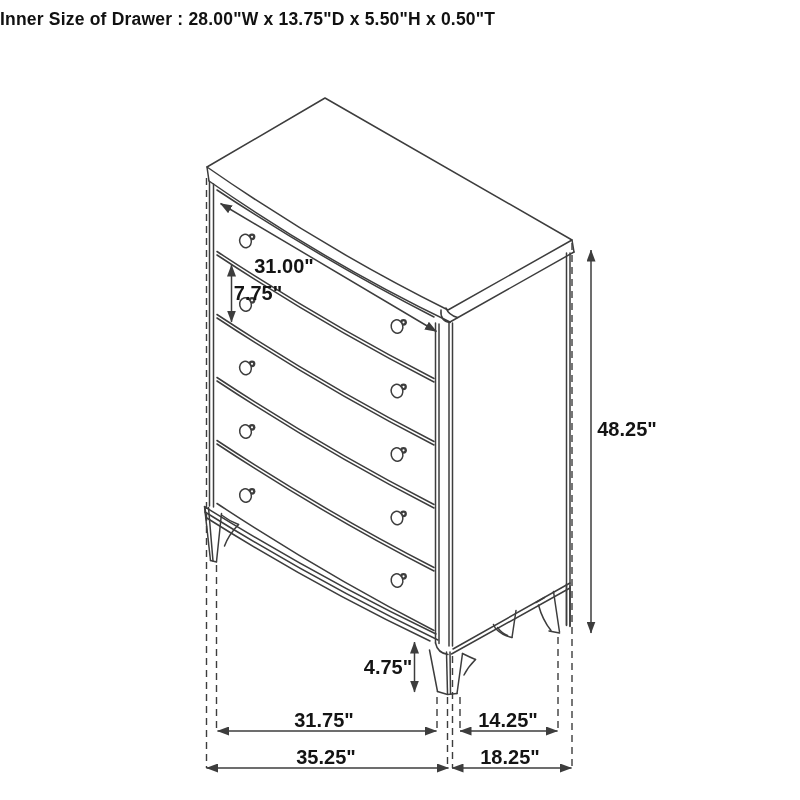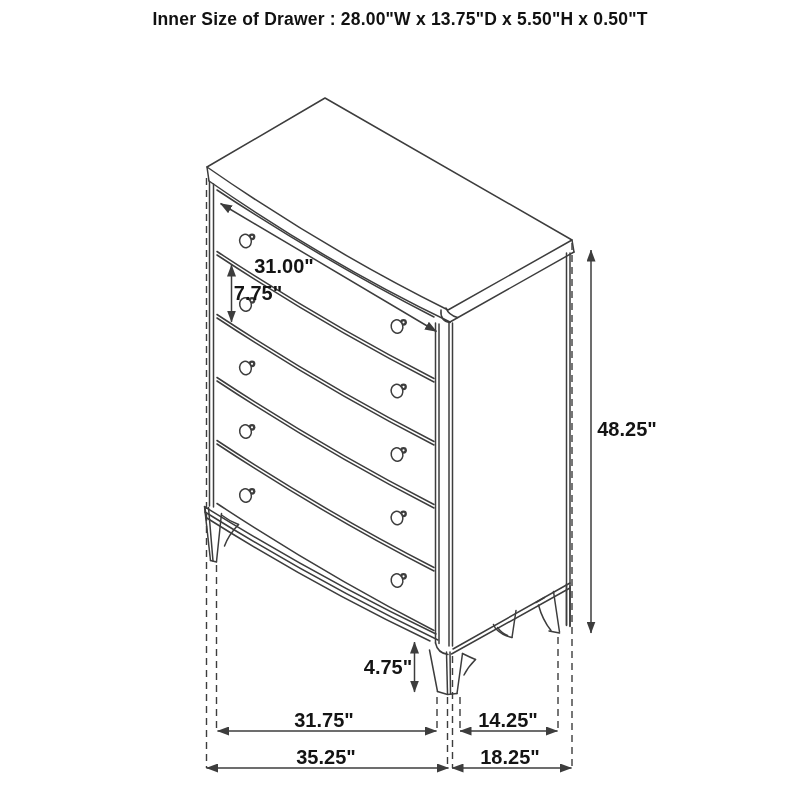--- a/index.html
+++ b/index.html
@@ -1,17 +1,17 @@
 <!DOCTYPE html>
 <html><head>
 <meta charset="utf-8">
 <style>
   html,body{margin:0;padding:0;background:#fff;}
   body{width:800px;height:800px;position:relative;font-family:"Liberation Sans",sans-serif;overflow:hidden;}
-  .title{position:absolute;top:9px;left:0;width:800px;text-align:center;font-weight:bold;
+  .title{position:absolute;top:9px;left:0;width:800px;font-weight:bold;
          font-size:17.5px;color:#111;letter-spacing:.2px;}
   svg{position:absolute;top:0;left:0;}
   .draw path,.draw line,.draw ellipse{stroke:#3d3d3d;stroke-width:1.5;fill:none;
          stroke-linecap:round;stroke-linejoin:round;}
   .draw .knob-base{fill:#3d3d3d;stroke:none;}
   .draw .knob-dot{fill:#fff;stroke:none;}
   .draw .knob-face{fill:#fff;}
   .dash line{stroke:#3d3d3d;stroke-width:1.4;stroke-dasharray:7 5;fill:none;}
   .dim line{stroke:#3d3d3d;stroke-width:1.5;}
   .dim text{font-family:"Liberation Sans",sans-serif;font-weight:bold;font-size:20px;

